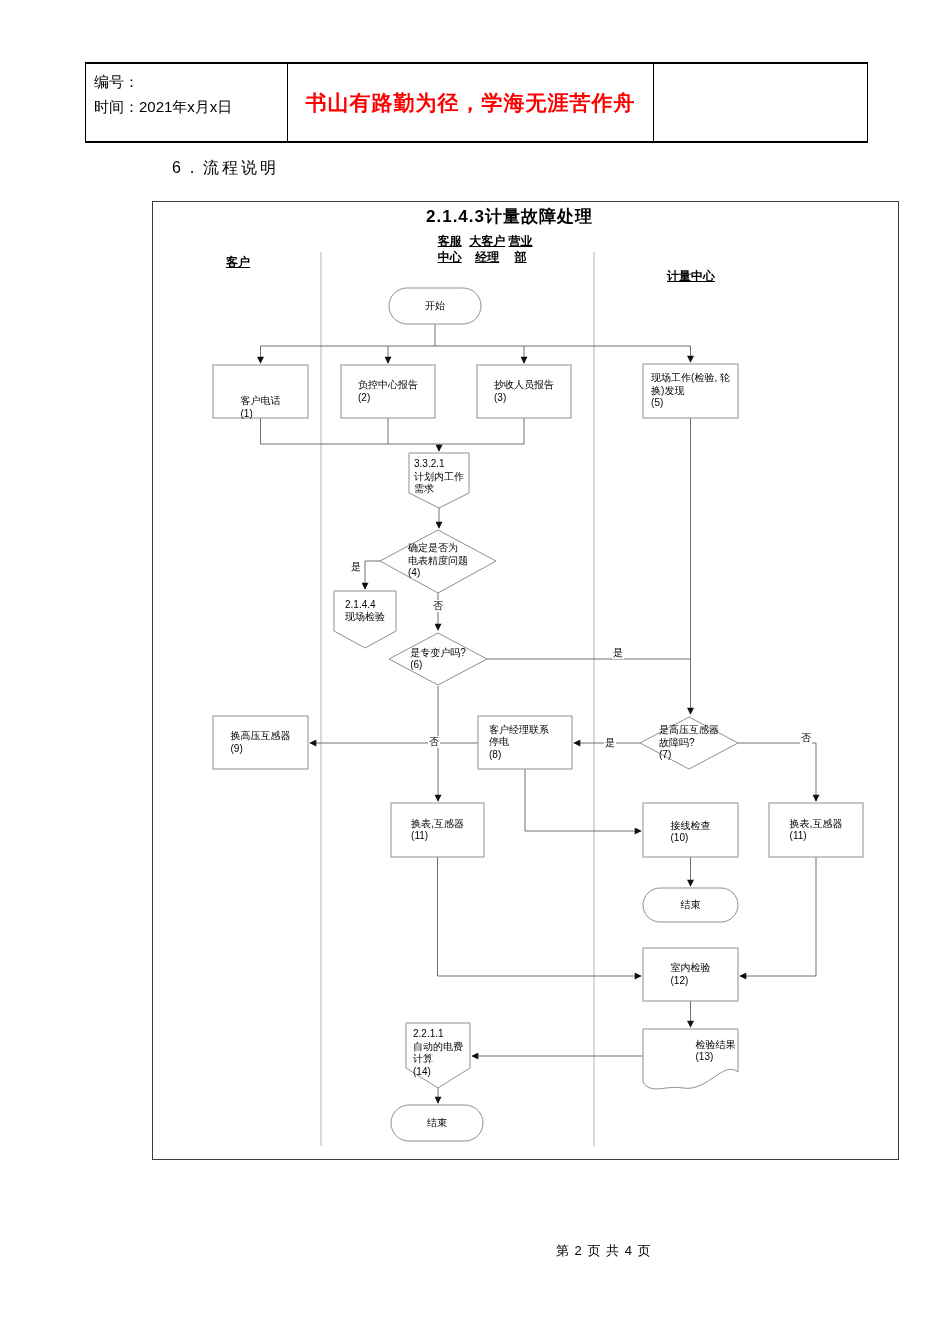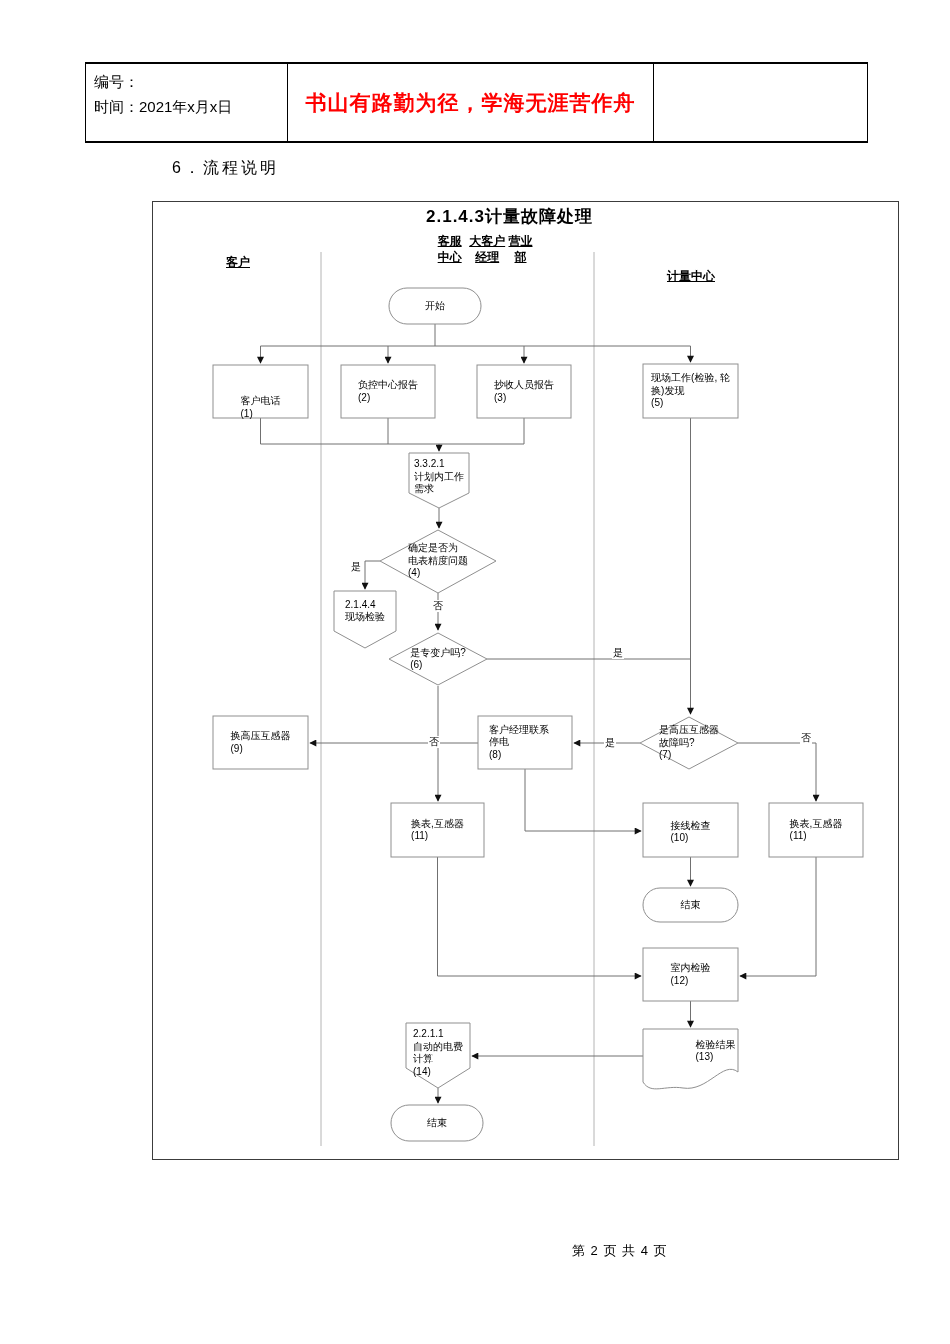--- a/index.html
+++ b/index.html
@@ -39,21 +39,21 @@
   .node{
     position:absolute;display:flex;align-items:center;justify-content:center;
     text-align:left;font-size:10px;line-height:1.25;white-space:pre-line;
   }
   .node.top{align-items:flex-start;padding-top:4px;box-sizing:border-box;}
   
   .elabel{
     position:absolute;font-size:10px;line-height:12px;background:#fff;padding:0 1px;
   }
   
-  .footer{position:absolute;left:556px;top:1242px;font-size:13px;letter-spacing:1px;margin-left:16px;}
+  .footer{position:absolute;left:556px;top:1242px;font-size:13px;letter-spacing:1px;}
 </style>
 </head>
 <body>
 
 <div class="page">
 
   <div class="hdr">
     <div class="hdr-cell hdr-c1">
       <div>编号：</div>
       <div>时间：2021年x月x日</div>

